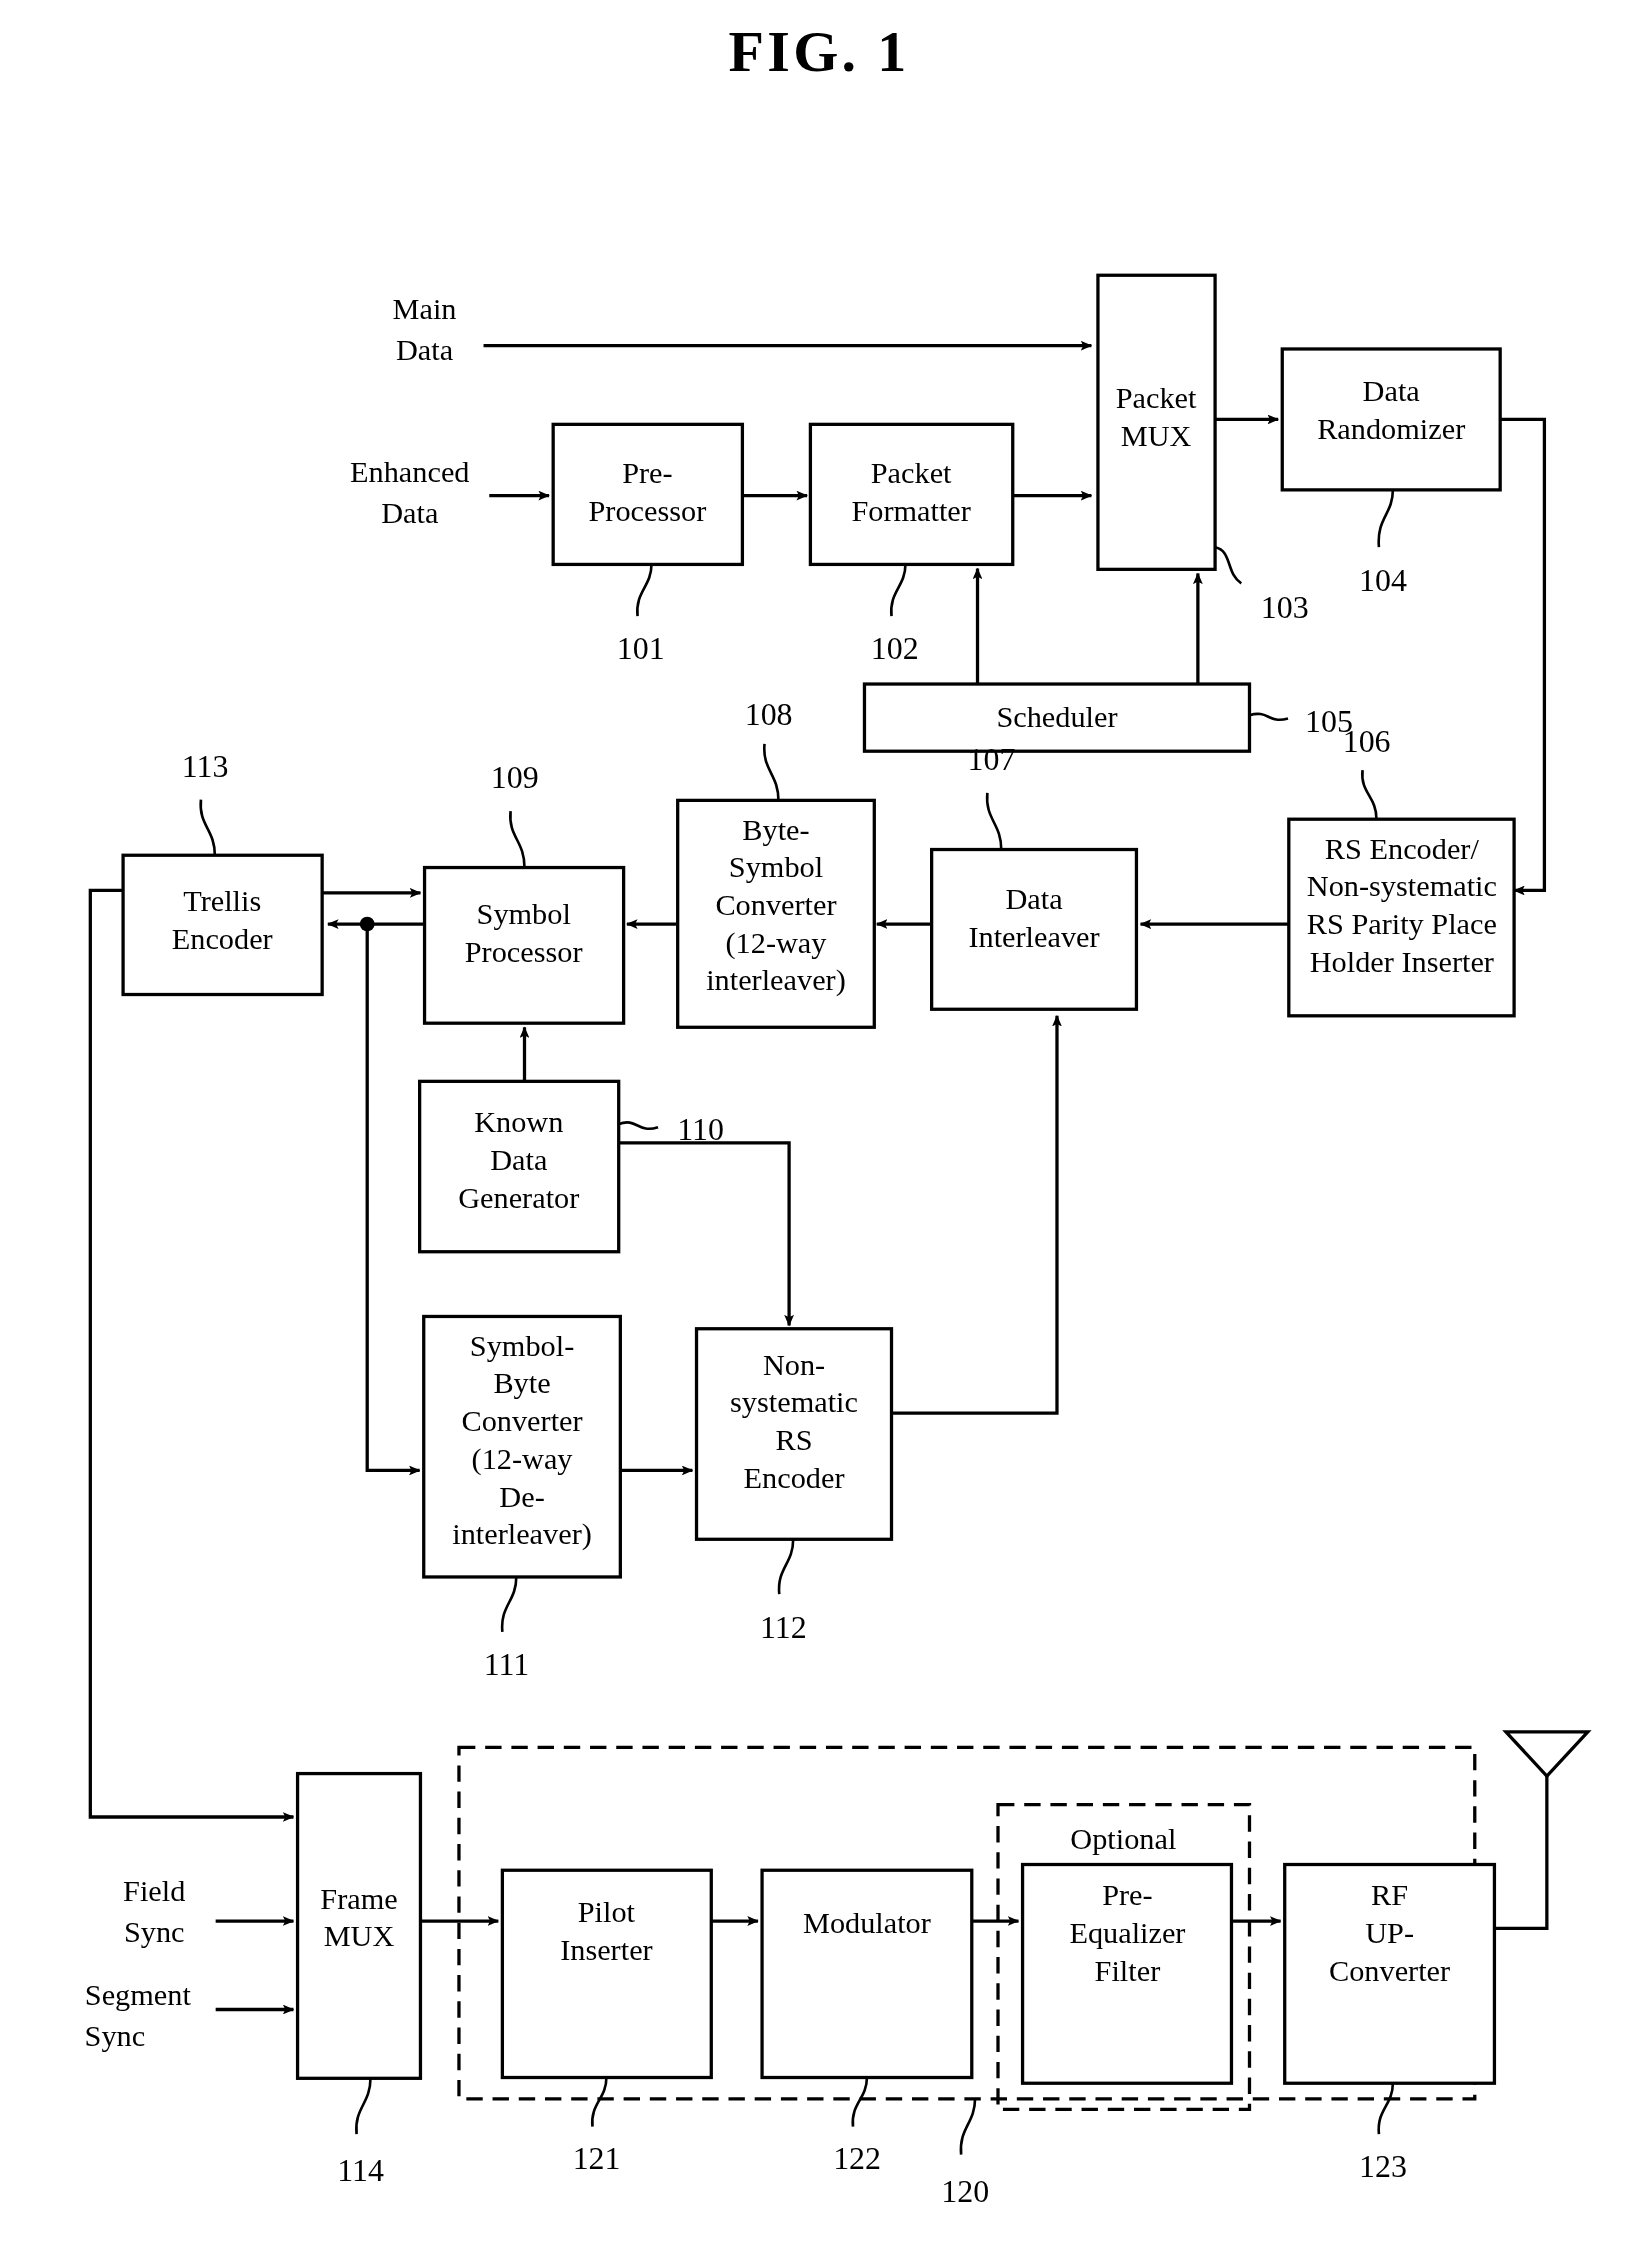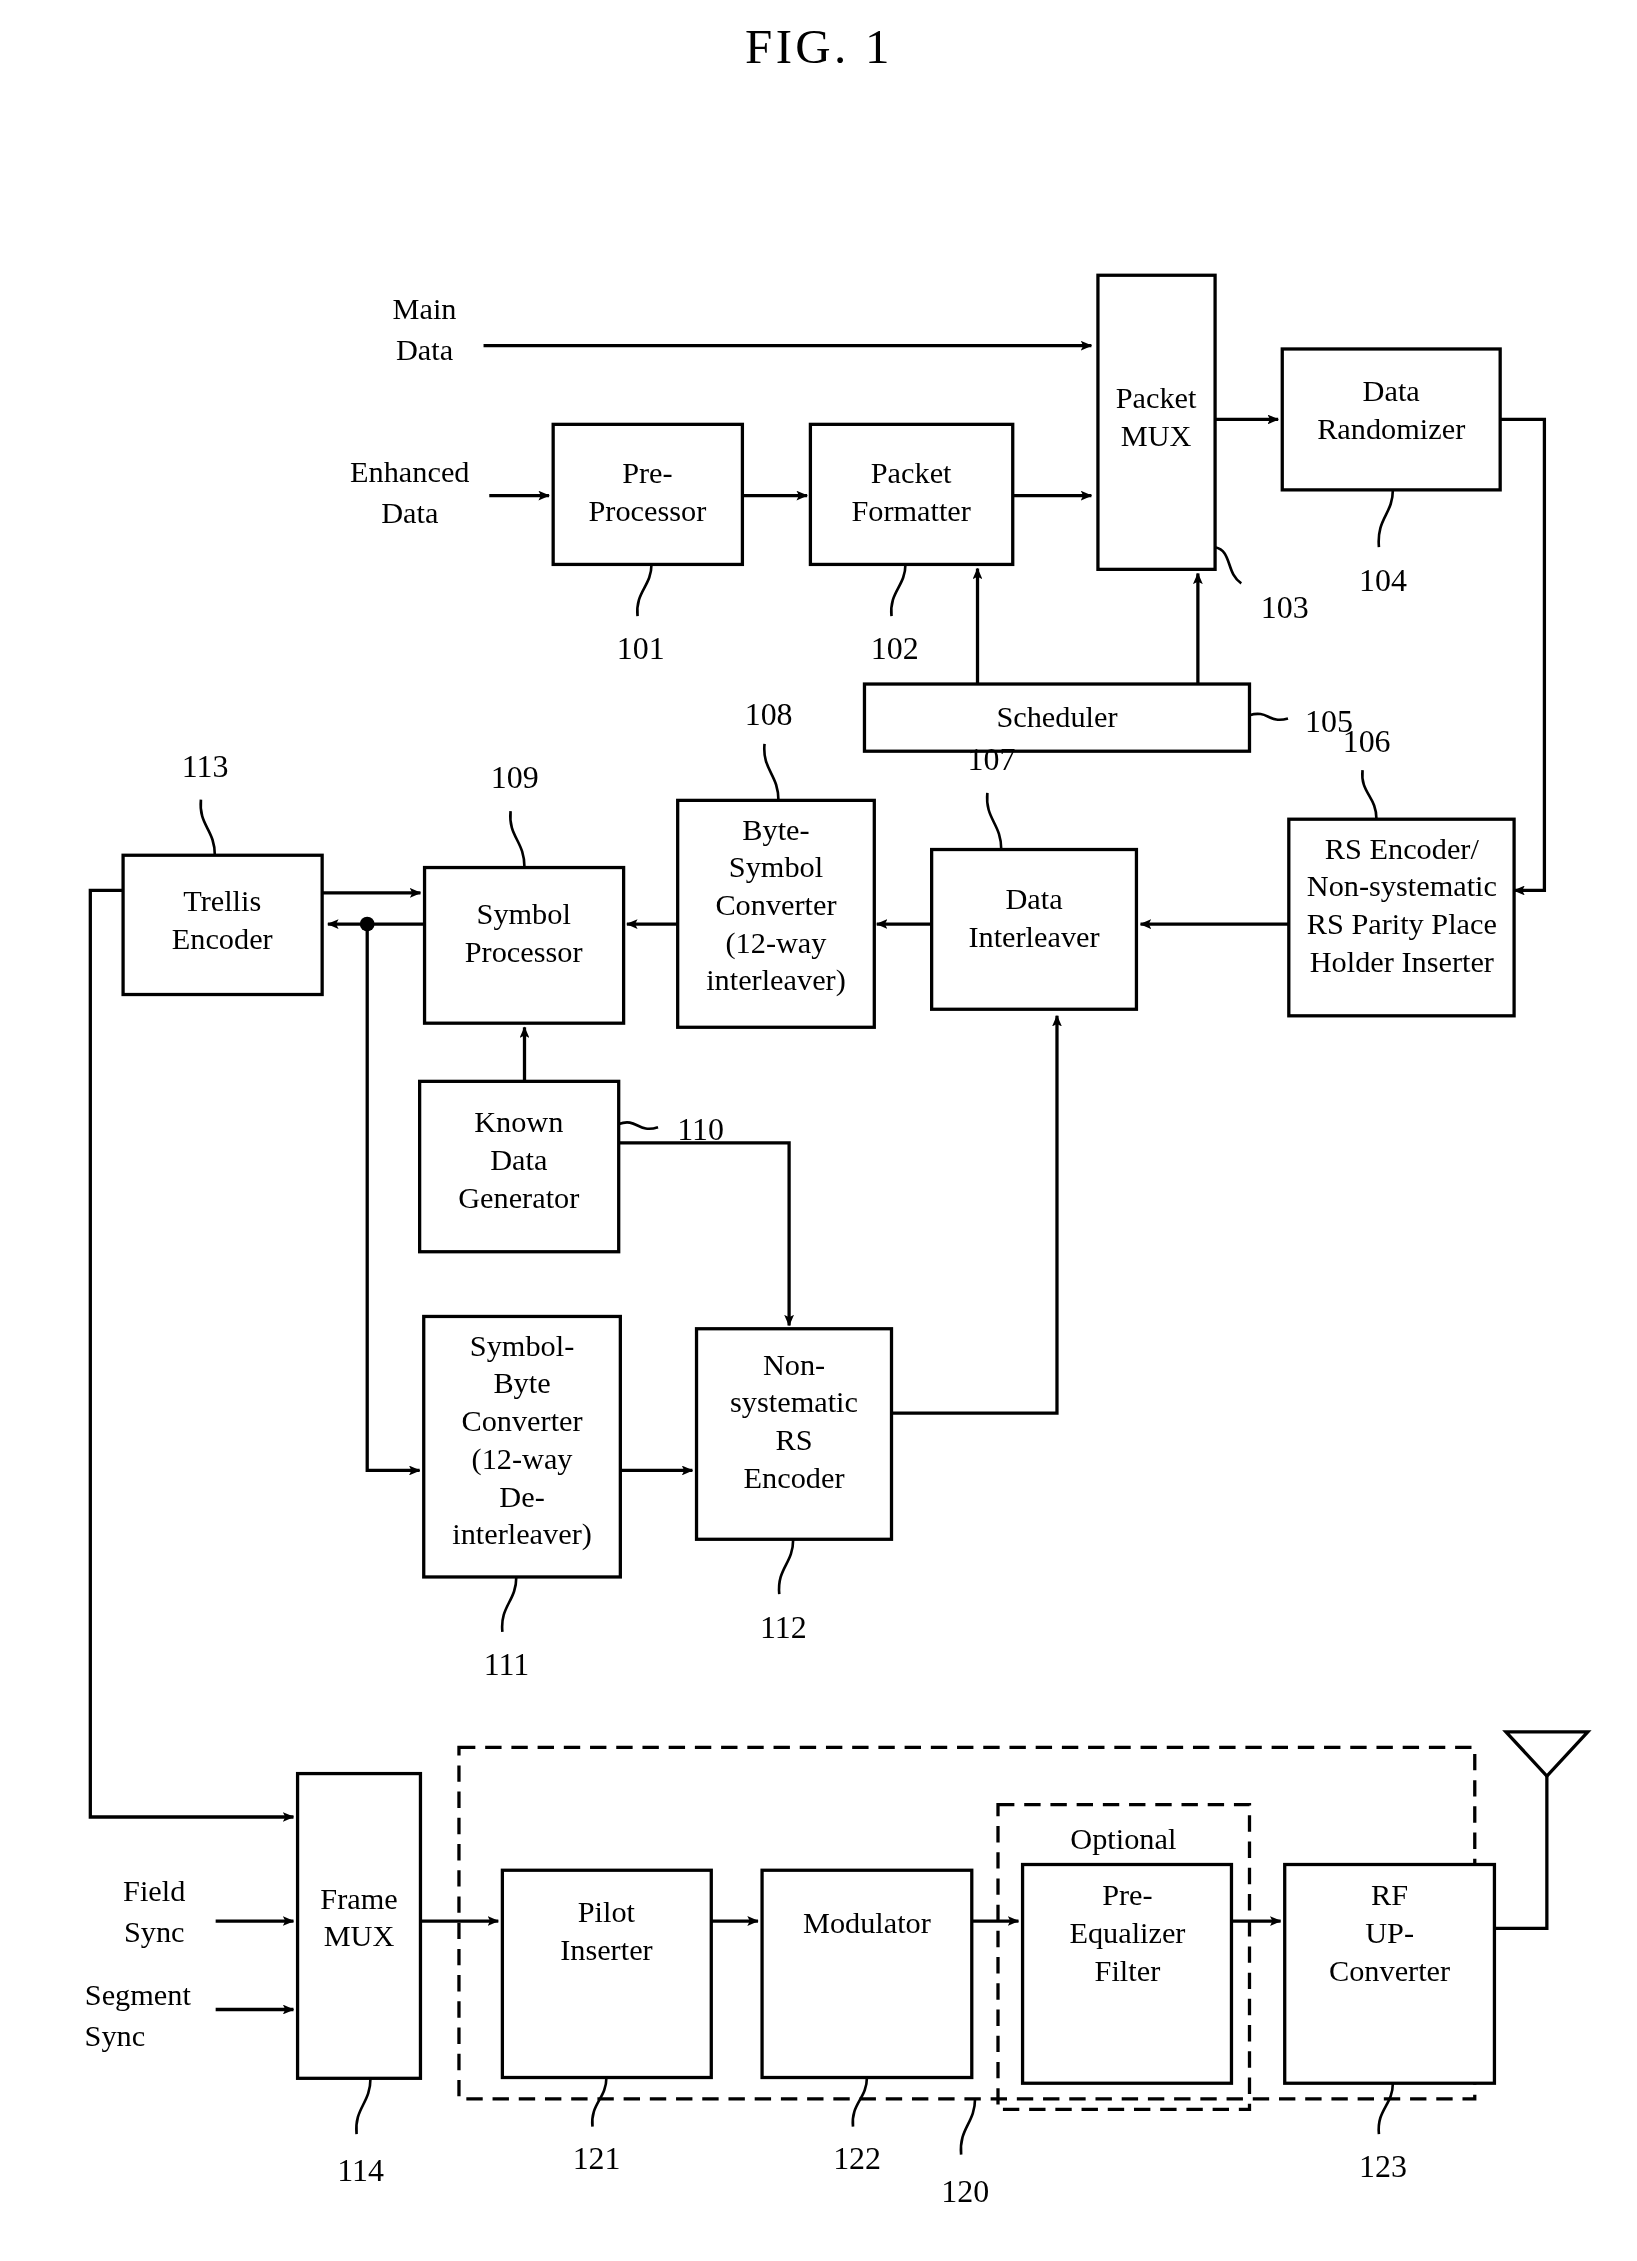--- a/index.html
+++ b/index.html
@@ -15,22 +15,22 @@
     overflow: hidden;
     font-family: "Liberation Serif", "DejaVu Serif", serif;
   }
   #fig-title {
     position: absolute;
     left: 0;
     top: 18px;
     width: 1638px;
     text-align: center;
     font-family: "Liberation Serif", "DejaVu Serif", serif;
-    font-size: 49px;
-    font-weight: normal;
+    font-size: 58px;
+    font-weight: bold;
     letter-spacing: 3.3px;
     color: #000;
   }
   svg#diagram {
     position: absolute;
     left: 0;
     top: 0;
   }
   .blk {
     fill: #ffffff;

